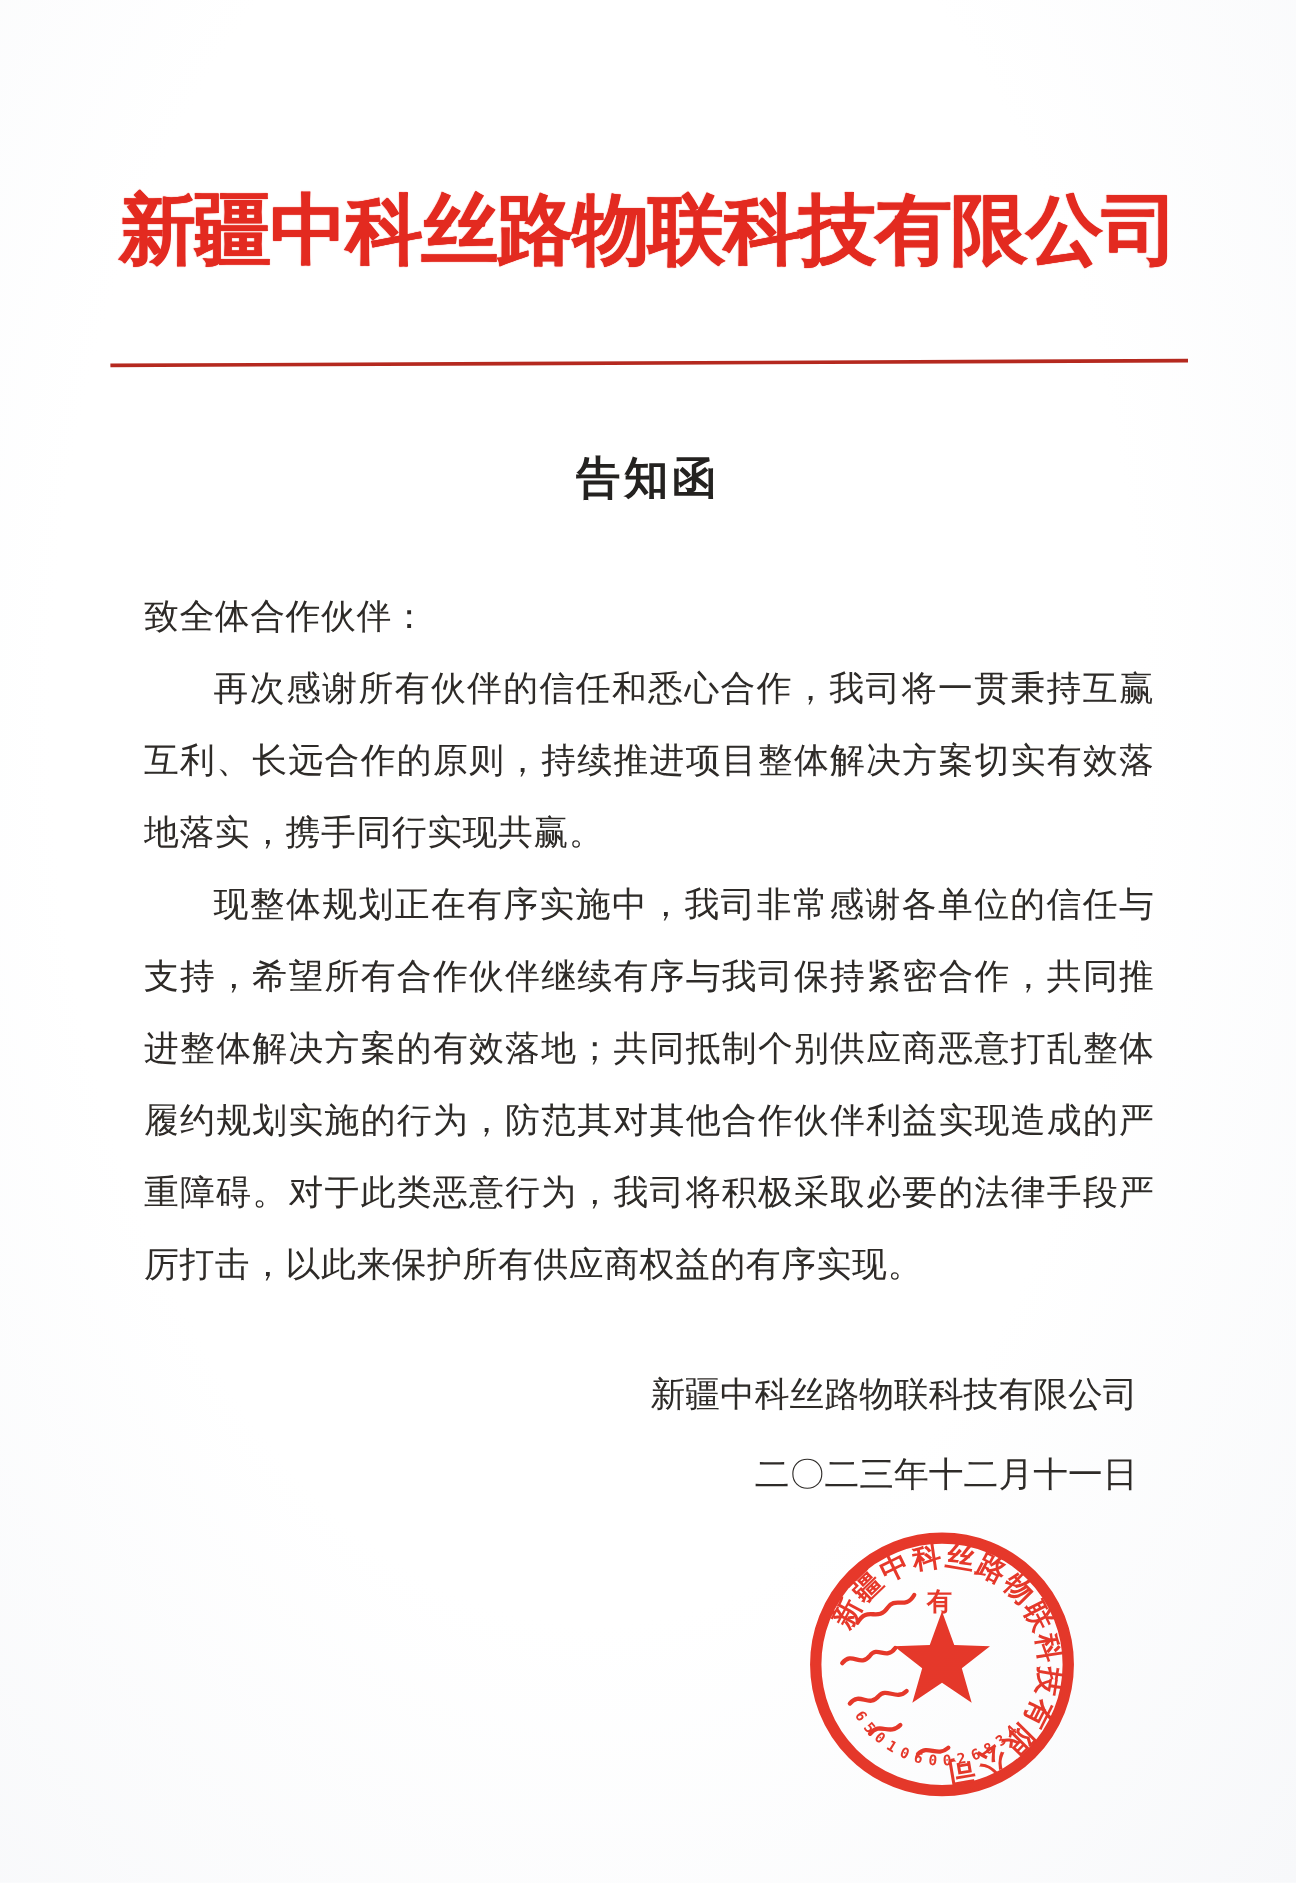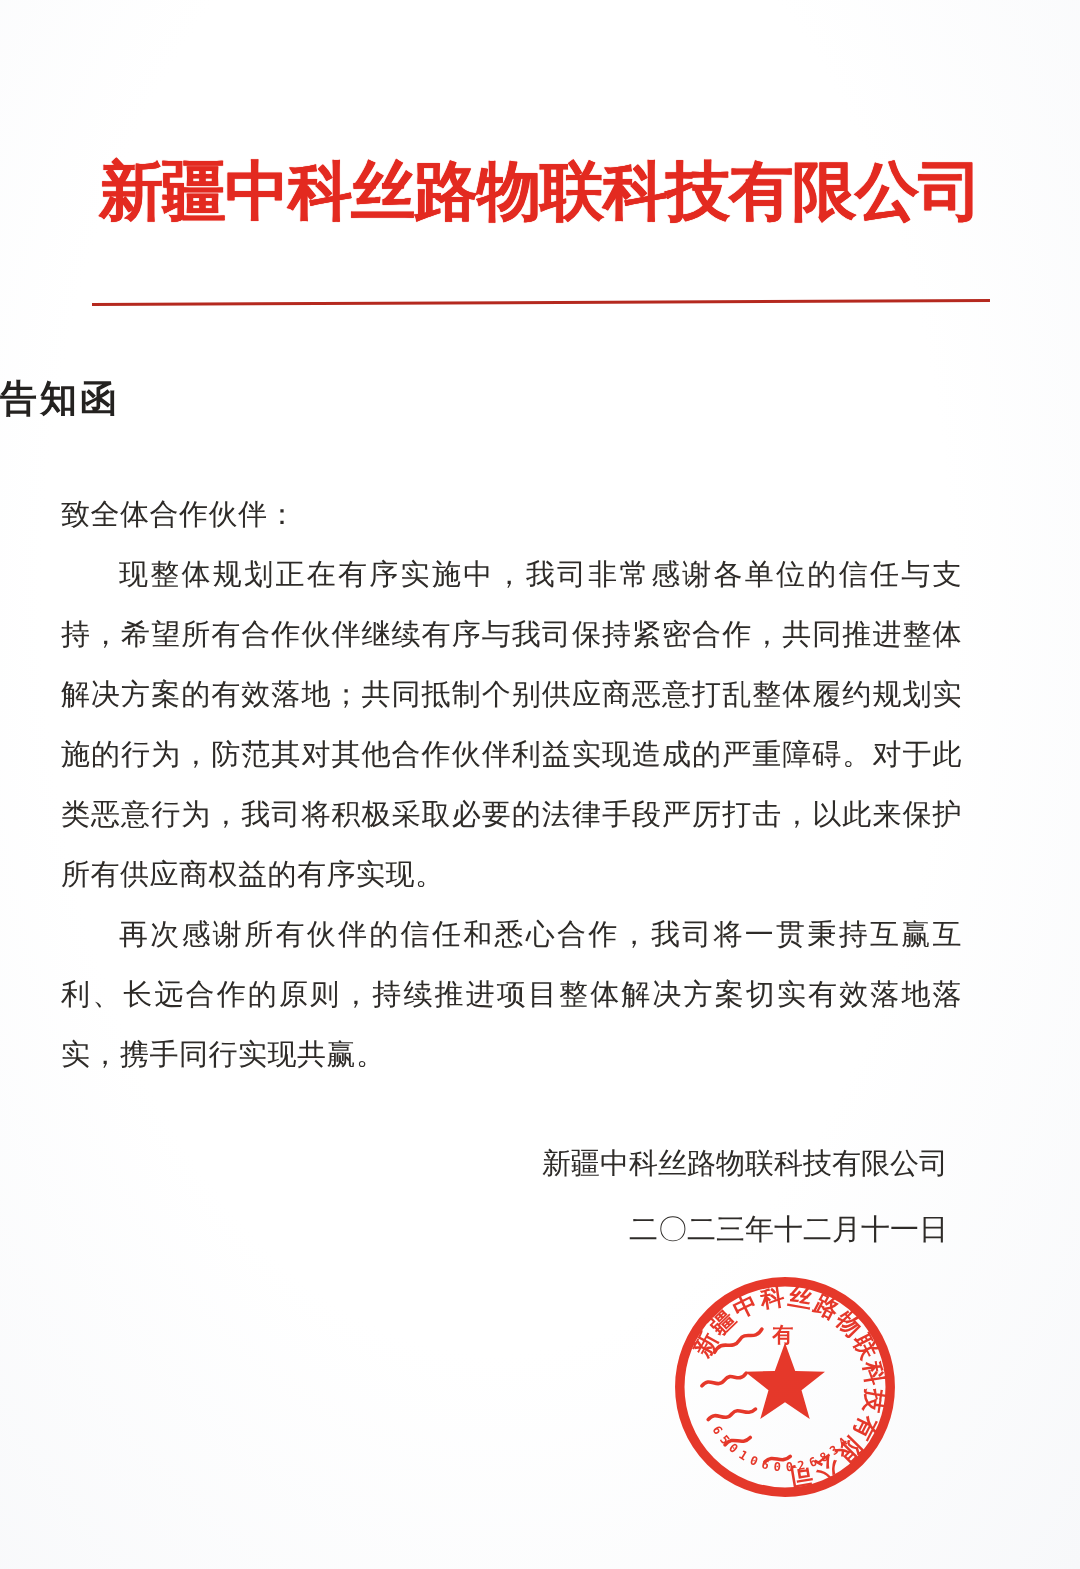--- a/index.html
+++ b/index.html
@@ -28,28 +28,29 @@
     filter:blur(0.3px);
   }
   .red-rule {
     height:3px;
     background:#b5291f;
     margin:66px 90px 0 92px;
     transform:rotate(-0.25deg);
   }
   .doc-title {
     margin:70px 0 0 0;
+    text-align:center;
     font-size:37px;
     font-weight:700;
     letter-spacing:3px;
     color:#242220;
     filter:blur(0.25px);
   }
   .letter-body {
-    margin:60px 118px 0 61px;
+    margin:60px 118px 0 120px;
     font-size:29px;
     line-height:60px;
     letter-spacing:0.5px;
     text-align:justify;
     filter:blur(0.25px);
   }
   .letter-body p { margin:0; text-indent:2em; }
   .salutation { margin:0; }
   .signature {
     margin:46px 132px 0 0;
@@ -76,22 +77,22 @@
 <div class="page">
 
   <h1 class="company-header">新疆中科丝路物联科技有限公司</h1>
 
   <div class="red-rule"></div>
 
   <h2 class="doc-title">告知函</h2>
 
   <div class="letter-body">
     <p class="salutation" style="text-indent:0;">致全体合作伙伴：</p>
+    <p>再次感谢所有伙伴的信任和悉心合作，我司将一贯秉持互赢互利、长远合作的原则，持续推进项目整体解决方案切实有效落地落实，携手同行实现共赢。</p>
     <p>现整体规划正在有序实施中，我司非常感谢各单位的信任与支持，希望所有合作伙伴继续有序与我司保持紧密合作，共同推进整体解决方案的有效落地；共同抵制个别供应商恶意打乱整体履约规划实施的行为，防范其对其他合作伙伴利益实现造成的严重障碍。对于此类恶意行为，我司将积极采取必要的法律手段严厉打击，以此来保护所有供应商权益的有序实现。</p>
-    <p>再次感谢所有伙伴的信任和悉心合作，我司将一贯秉持互赢互利、长远合作的原则，持续推进项目整体解决方案切实有效落地落实，携手同行实现共赢。</p>
   </div>
 
   <div class="signature">
     <div>新疆中科丝路物联科技有限公司</div>
     <div>二〇二三年十二月十一日</div>
   </div>
 
   <div class="company-seal">
     <svg class="seal-svg" viewBox="0 0 230 230" xmlns="http://www.w3.org/2000/svg">
 

